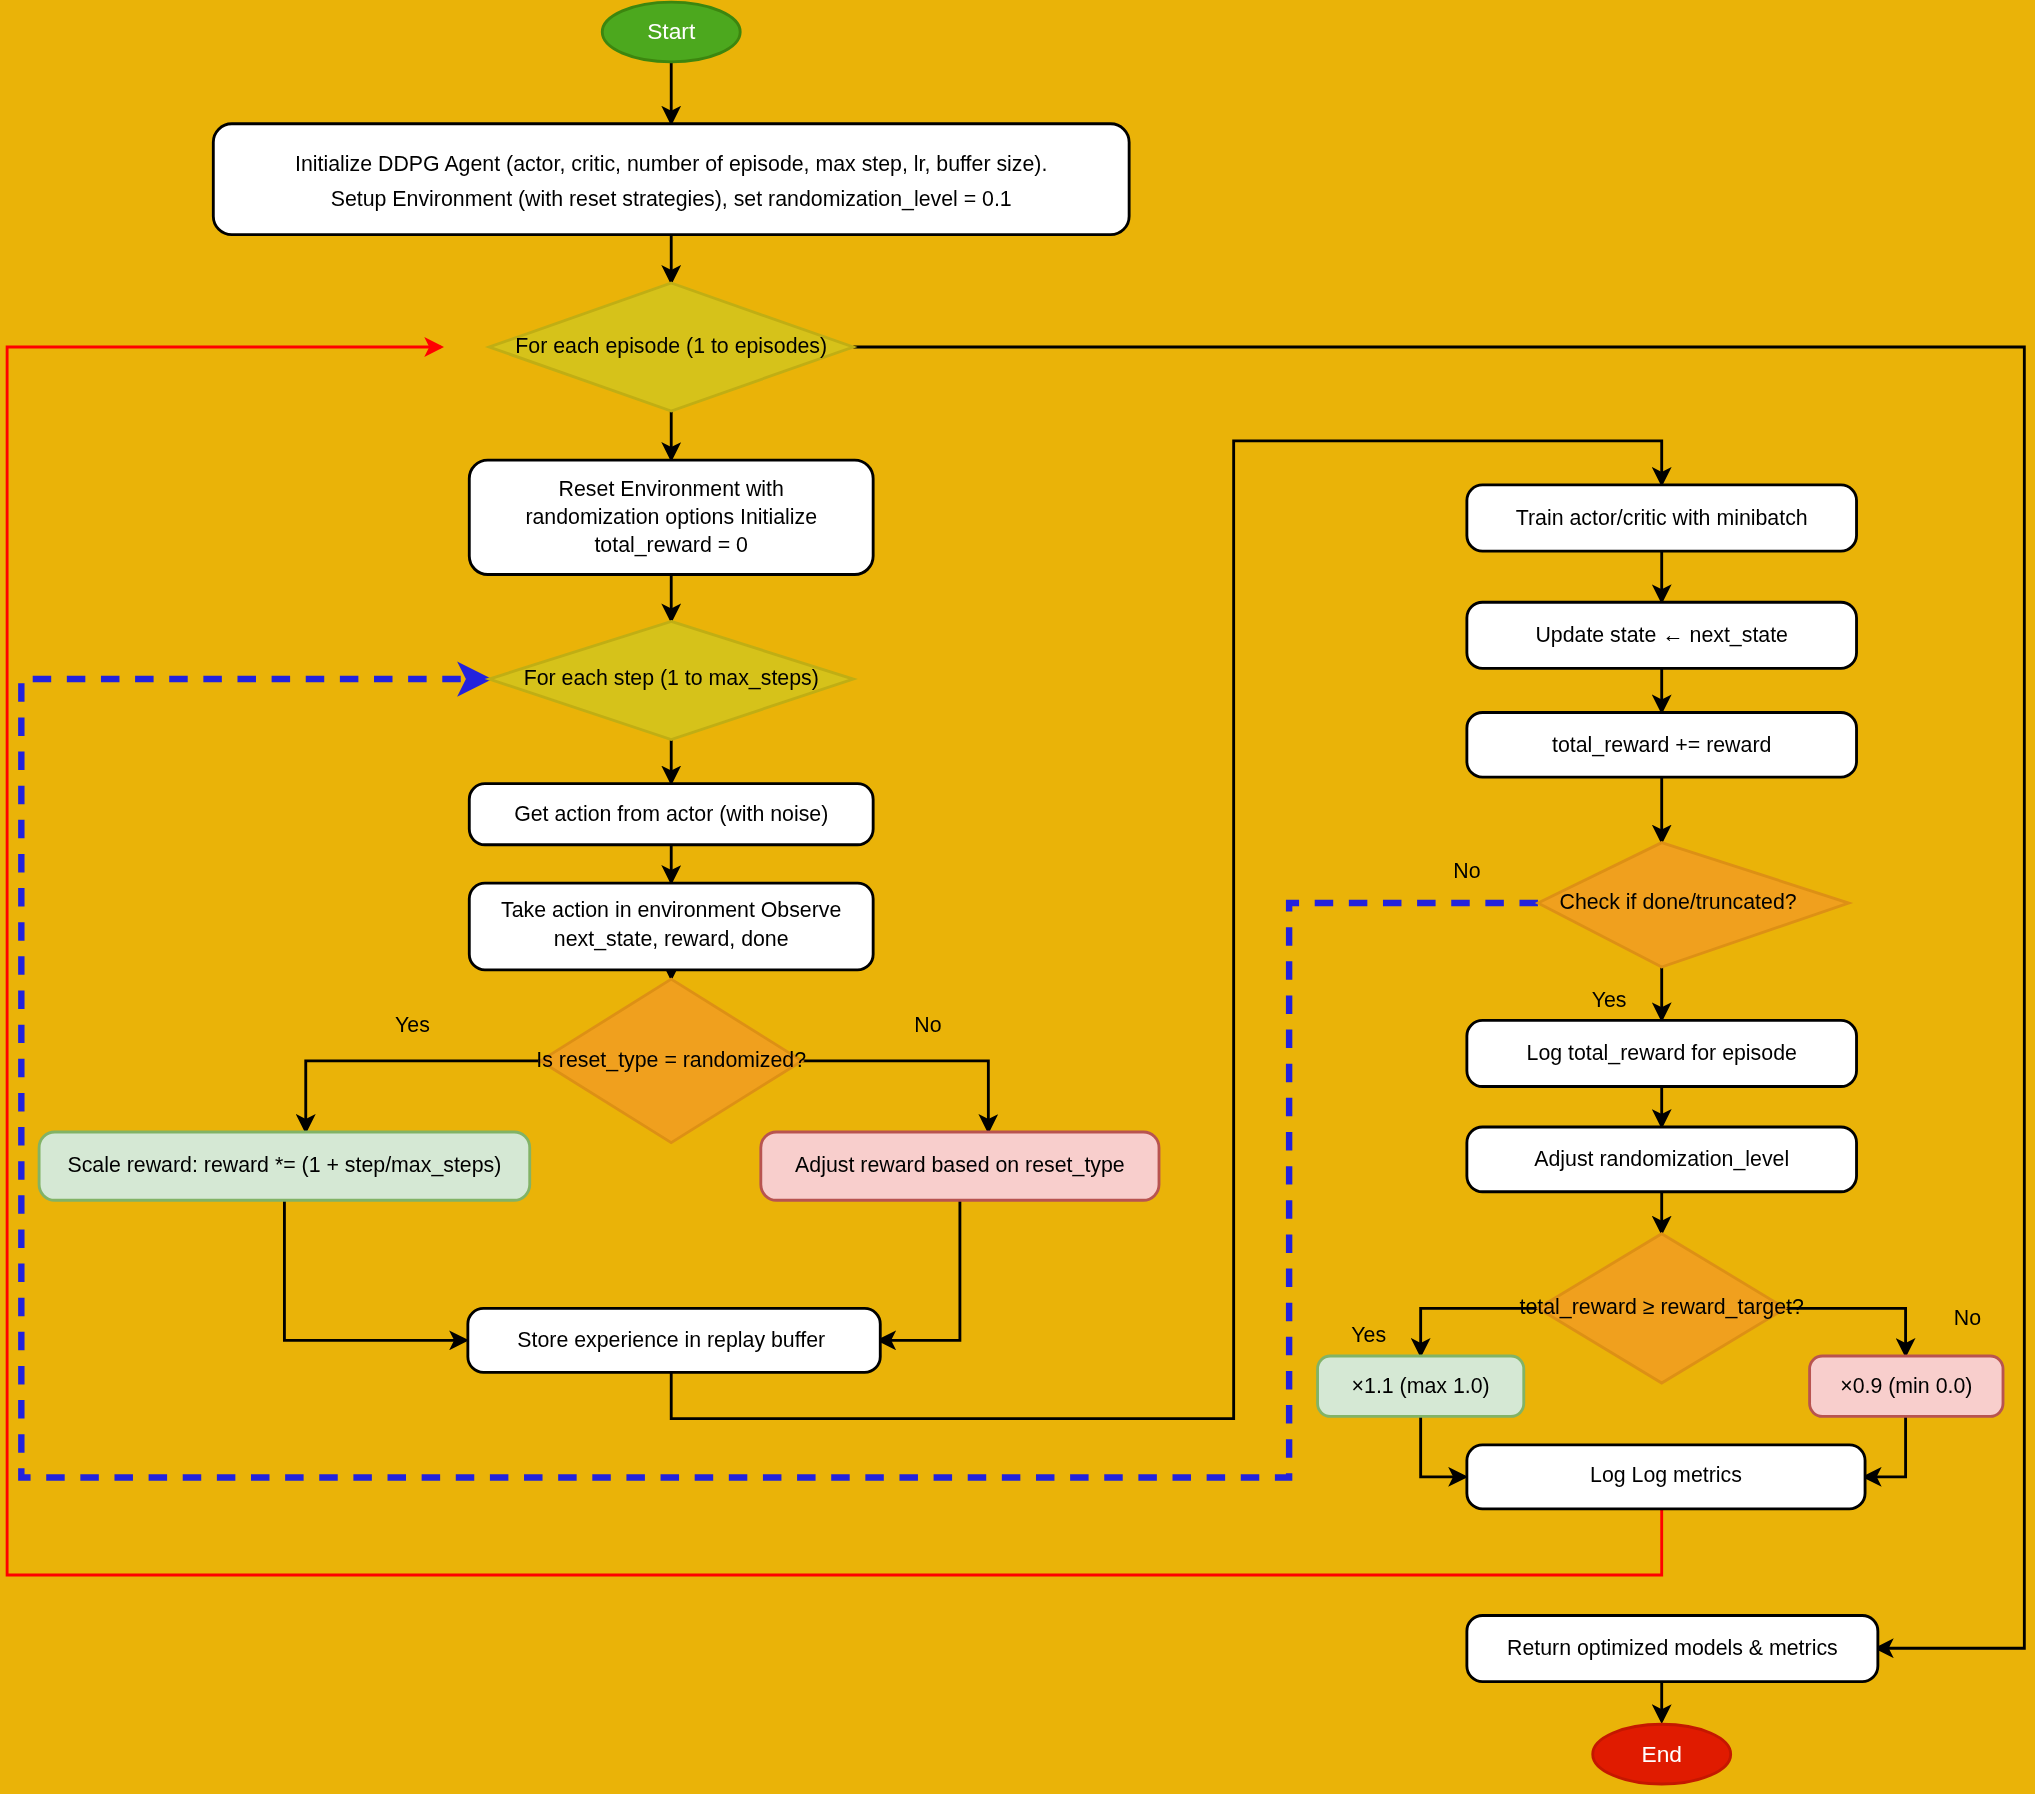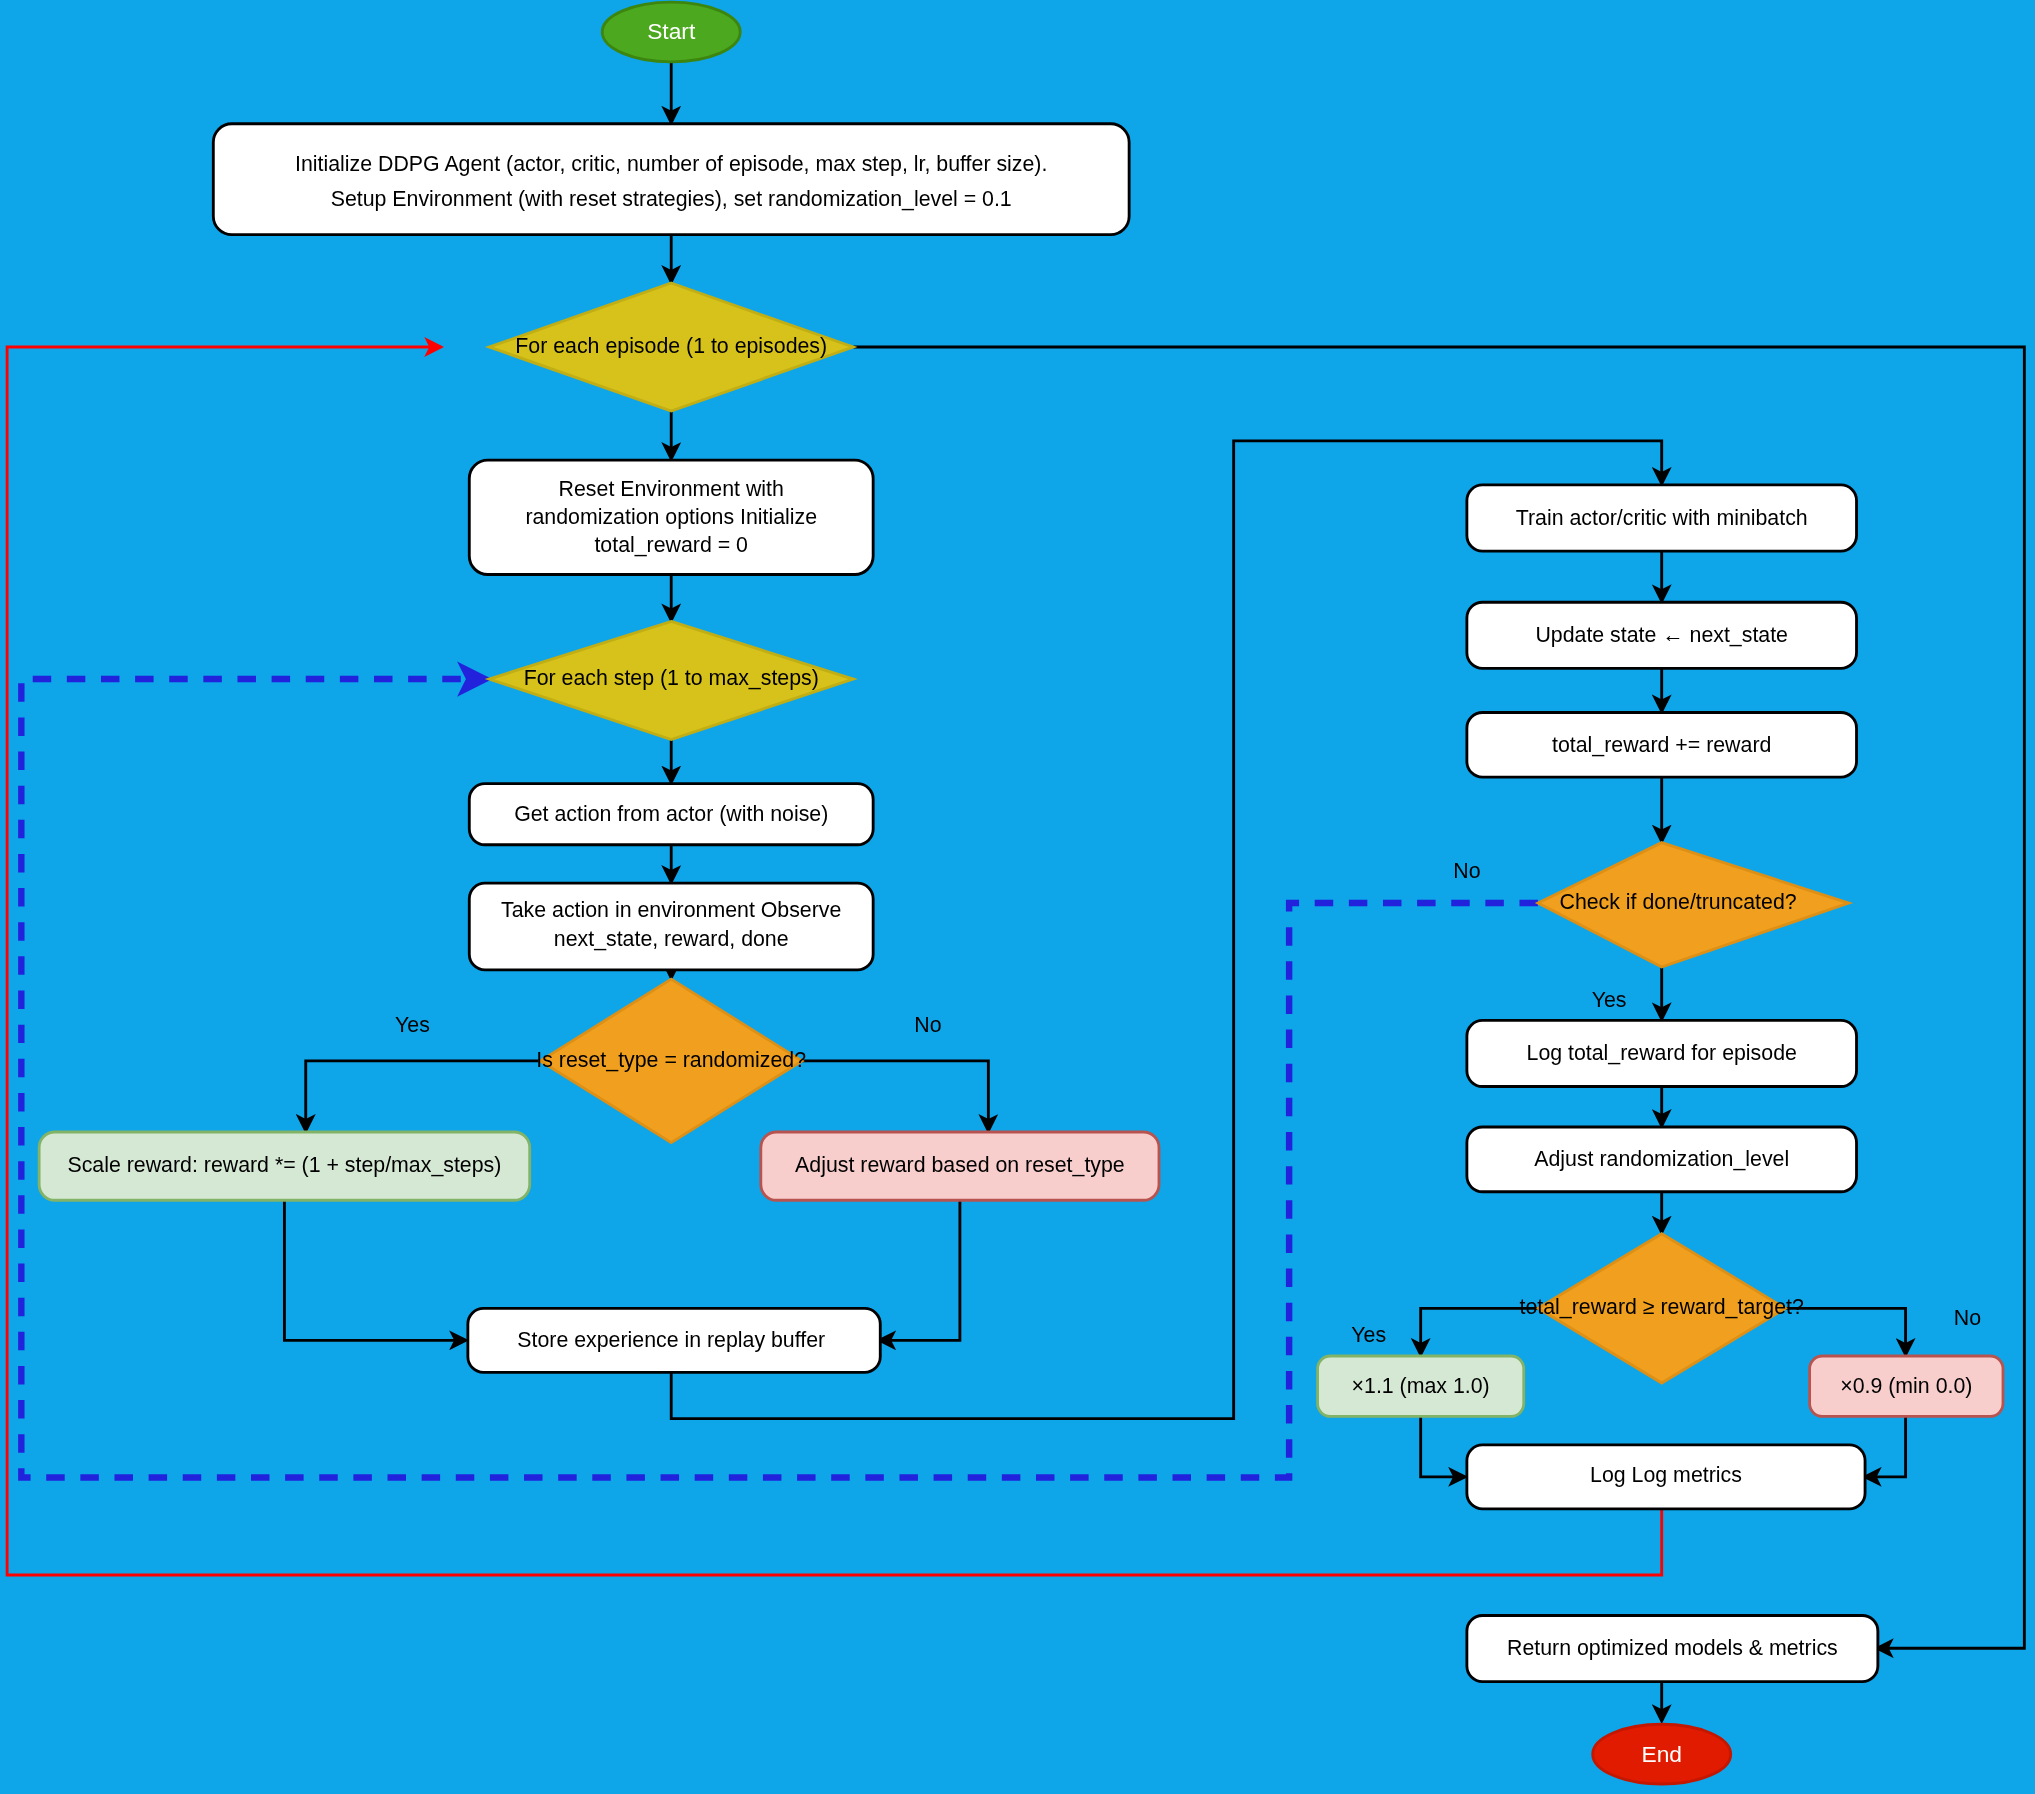--- a/index.html
+++ b/index.html
@@ -7,21 +7,21 @@
     padding: 0;
     background: #ffffff;
   }
   body {
     font-family: "Liberation Sans", sans-serif;
   }
   #flowchart-root {
     position: relative;
     width: 2035px;
     height: 1794px;
-    background: #0ea5e9;
+    background: #eab308;
   }
   svg.fc {
     display: block;
     width: 2035px;
     height: 1794px;
   }
   .proc-shape {
     fill: #ffffff;
     stroke: #000000;
     stroke-width: 4;

